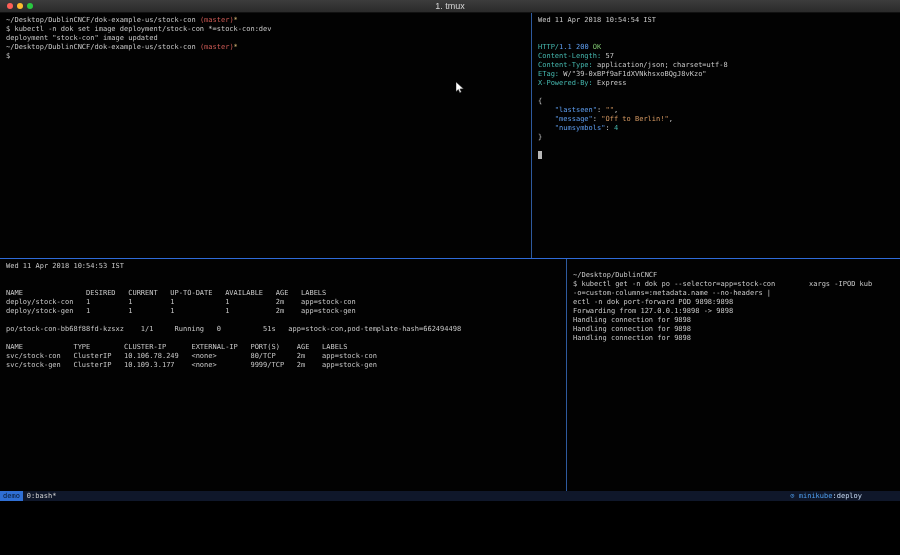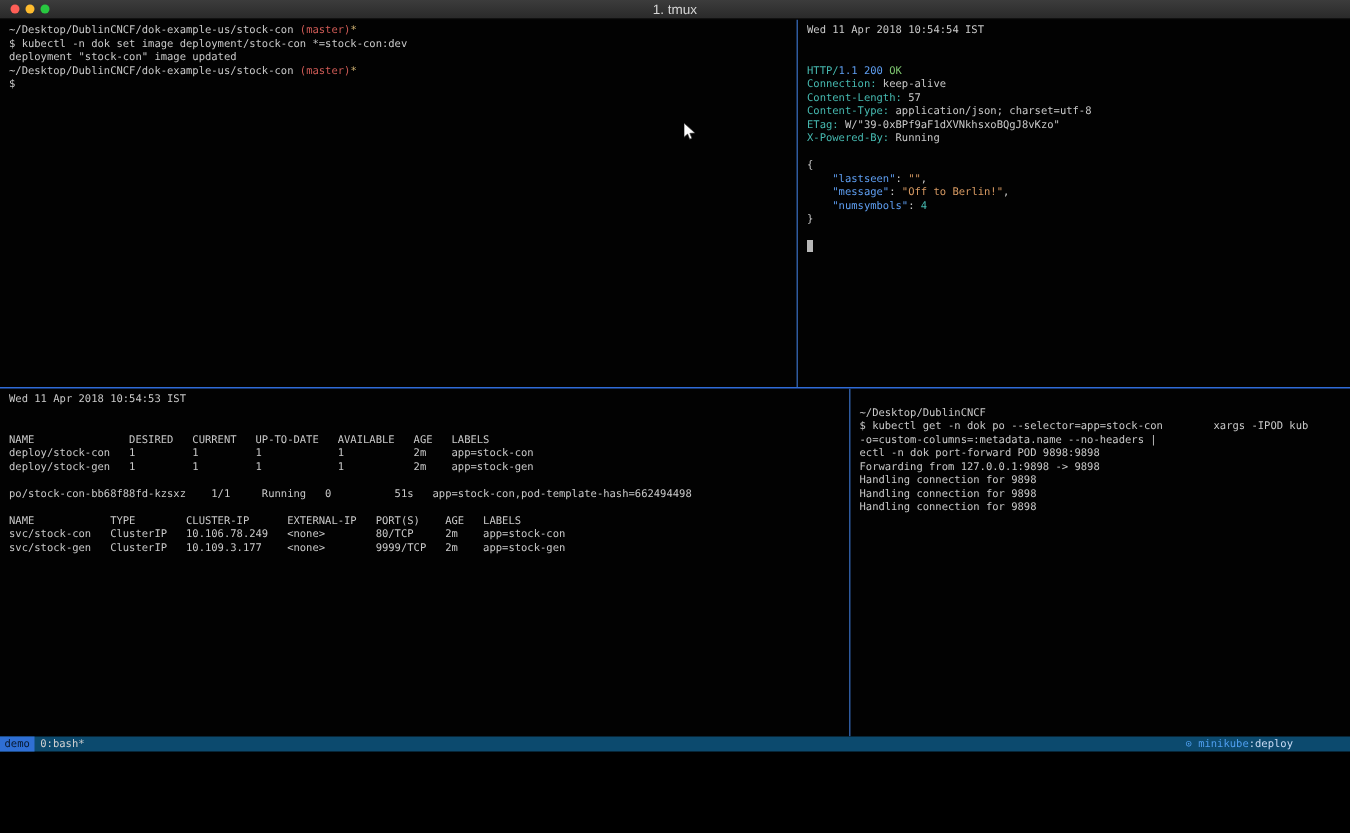--- a/index.html
+++ b/index.html
@@ -26,21 +26,21 @@
   .vdiv { width:1px; background:#2e5a9e; }
   .hdiv { height:1px; background:#2f6bd8; }
   .tline { white-space:pre; height:9px; }
   .c-red    { color:#cf5b56; }
   .c-yellow { color:#d8b977; }
   .c-cyan   { color:#46b9b0; }
   .c-blue   { color:#5f9ff2; }
   .c-green  { color:#7ec46f; }
   .c-orange { color:#d79a63; }
   .cursor { background:#b7b7b7; color:#b7b7b7; }
-  .statusbar { height:10px; background:#0c4a6e; display:flex; align-items:flex-end; font-size:7px; line-height:10px; }
+  .statusbar { height:10px; background:#0f172a; display:flex; align-items:flex-end; font-size:7px; line-height:10px; }
   .session { background:#2f6fd4; color:#07182e; padding:0 3px; height:10px; }
   .winname { color:#d2d2d2; margin-left:4px; }
   .spacer { flex:1; }
   .kube { color:#4f9ff0; padding-right:38px; }
   .kube .ns { color:#c9dcf5; }
   .mouse { position:absolute; left:456px; top:79px; width:9px; height:12px; z-index:5; }
 </style>
 </head>
 <body>
 
@@ -64,25 +64,24 @@
             <div class="tline"><span>deployment "stock-con" image updated</span></div>
             <div class="tline"><span>~/Desktop/DublinCNCF/dok-example-us/stock-con </span><span class="c-red">(master)</span><span class="c-yellow">*</span></div>
             <div class="tline"><span>$</span></div>
           </div>
         <div class="vdiv"></div>
         <div class="pane tr">
             <div class="tline"><span>Wed 11 Apr 2018 10:54:54 IST</span></div>
             <div class="tline"><span></span></div>
             <div class="tline"><span></span></div>
             <div class="tline"><span class="c-cyan">HTTP/</span><span class="c-blue">1.1</span><span> </span><span class="c-blue">200</span><span> </span><span class="c-green">OK</span></div>
-            <div class="tline"><span class="c-cyan">Connection:</span><span> keep-alive</span></div>
             <div class="tline"><span class="c-cyan">Content-Length:</span><span> 57</span></div>
             <div class="tline"><span class="c-cyan">Content-Type:</span><span> application/json; charset=utf-8</span></div>
             <div class="tline"><span class="c-cyan">ETag:</span><span> W/"39-0xBPf9aF1dXVNkhsxoBQgJ8vKzo"</span></div>
-            <div class="tline"><span class="c-cyan">X-Powered-By:</span><span> Running</span></div>
+            <div class="tline"><span class="c-cyan">X-Powered-By:</span><span> Express</span></div>
             <div class="tline"><span></span></div>
             <div class="tline"><span>{</span></div>
             <div class="tline"><span>    </span><span class="c-blue">"lastseen"</span><span>: </span><span class="c-orange">""</span><span>,</span></div>
             <div class="tline"><span>    </span><span class="c-blue">"message"</span><span>: </span><span class="c-orange">"Off to Berlin!"</span><span>,</span></div>
             <div class="tline"><span>    </span><span class="c-blue">"numsymbols"</span><span>: </span><span class="c-cyan">4</span></div>
             <div class="tline"><span>}</span></div>
             <div class="tline"><span></span></div>
             <div class="tline"><span class="cursor"> </span></div>
           </div>
       </div>

